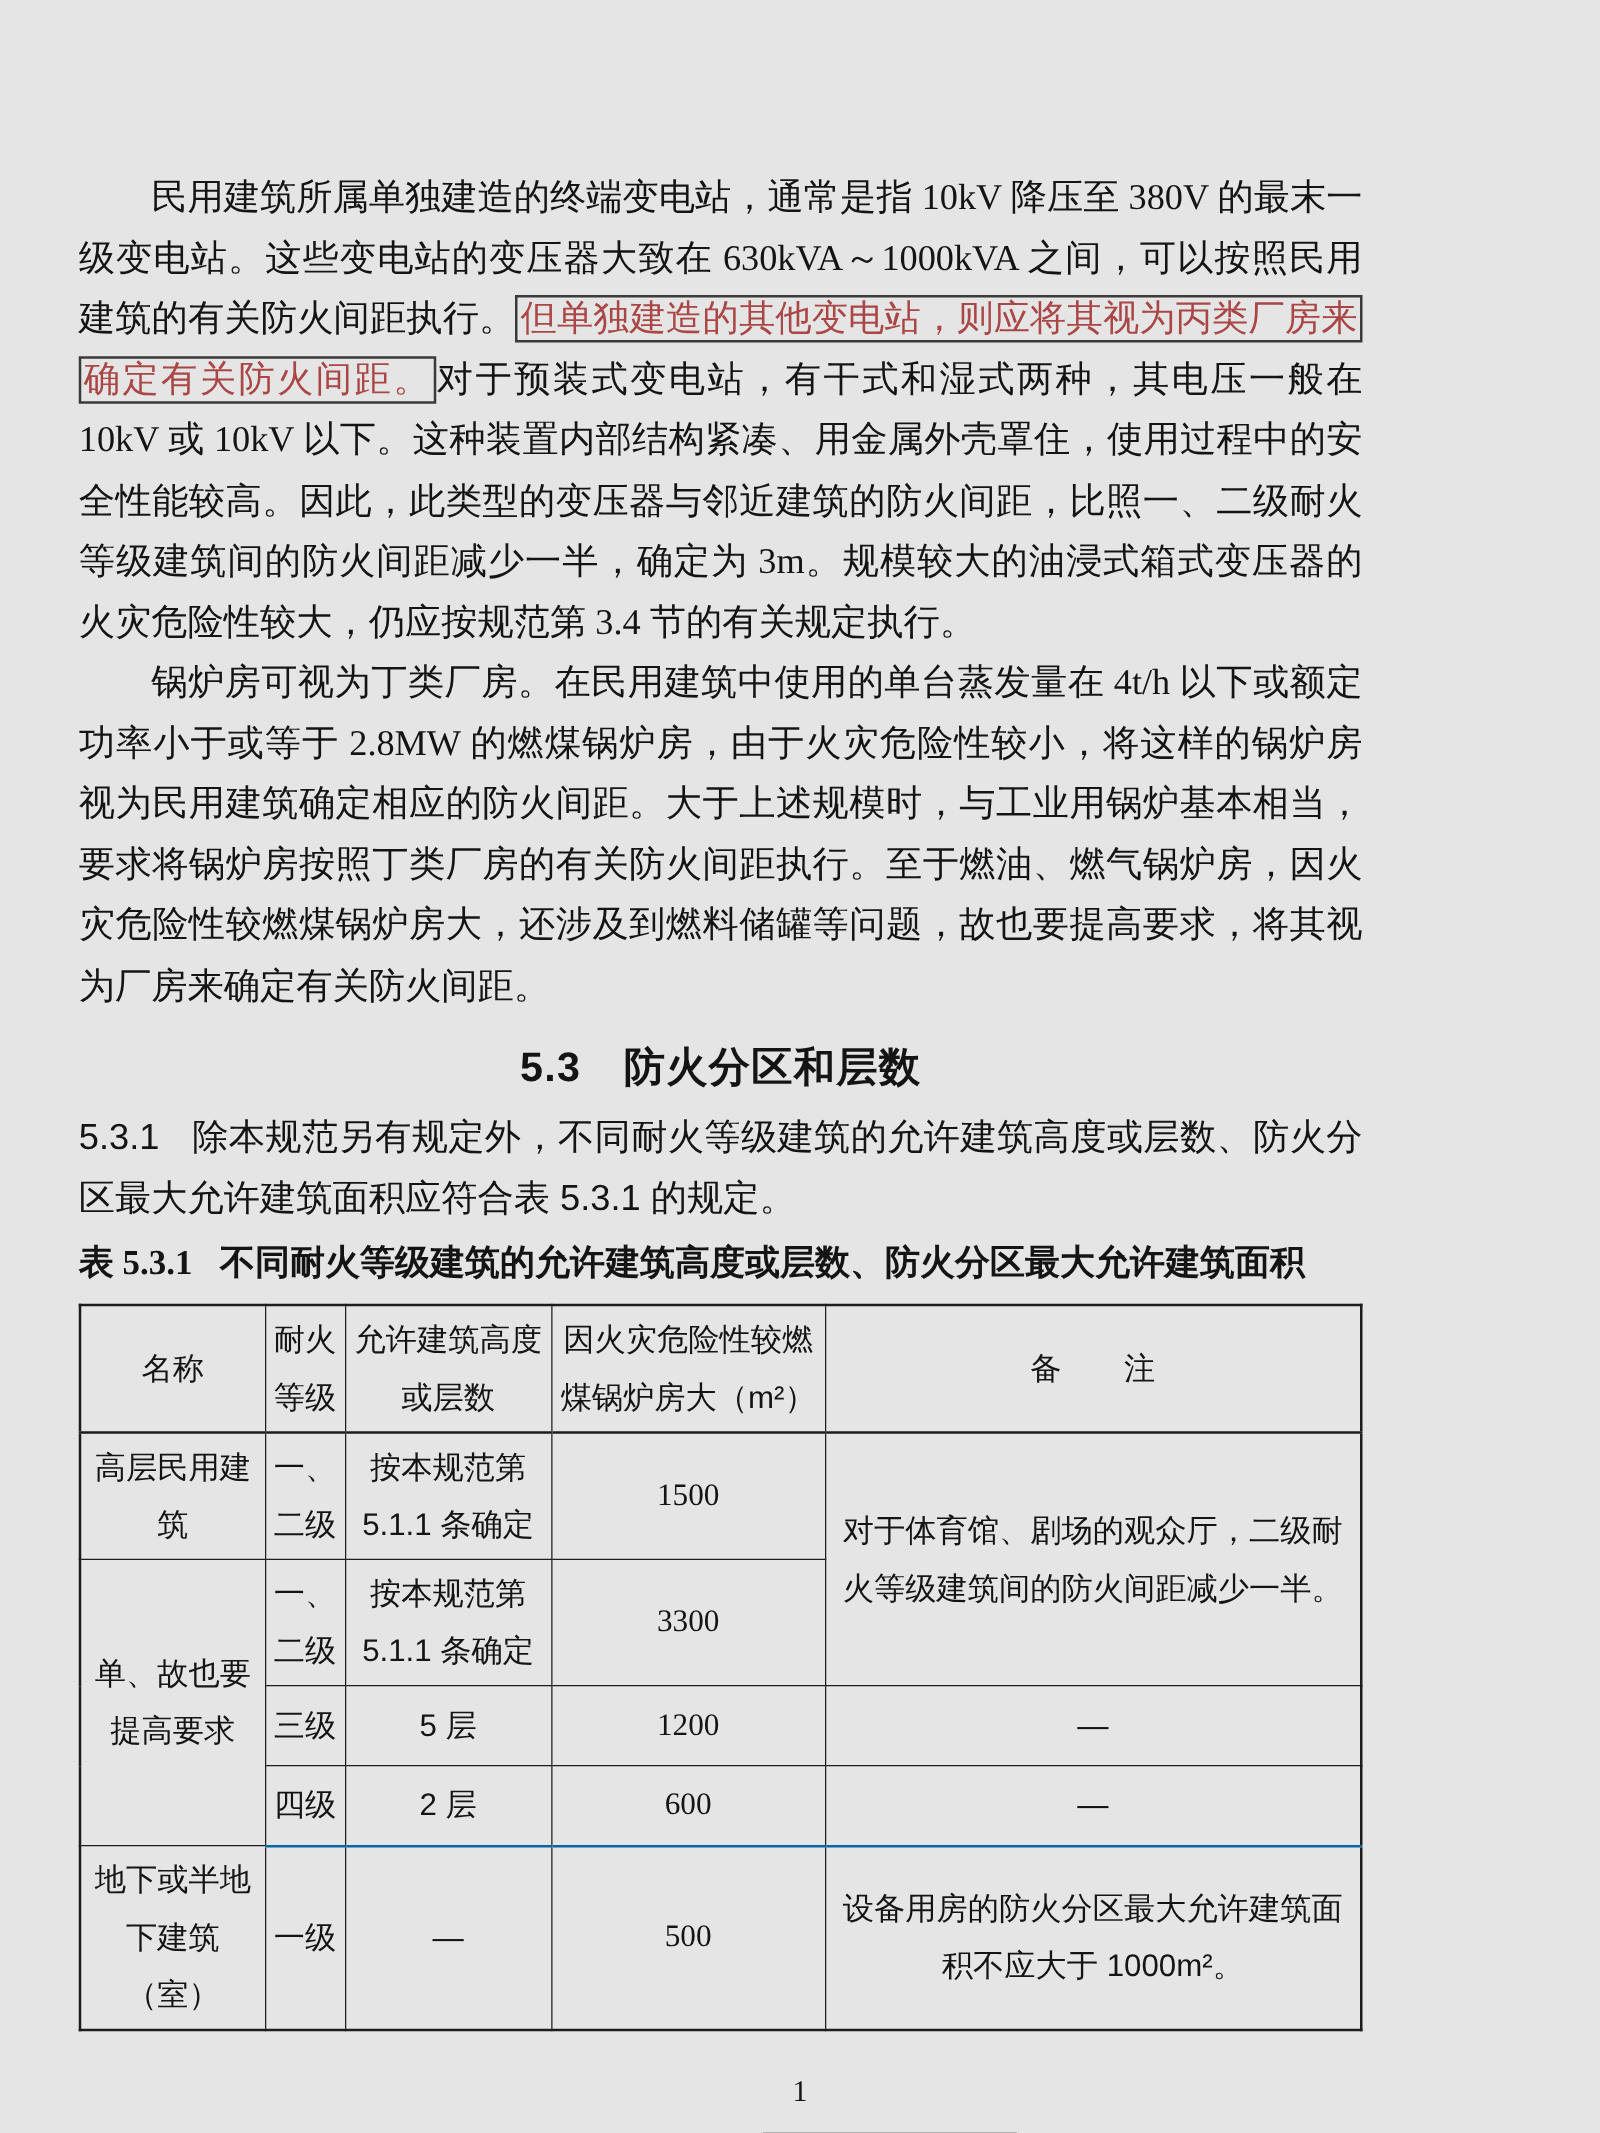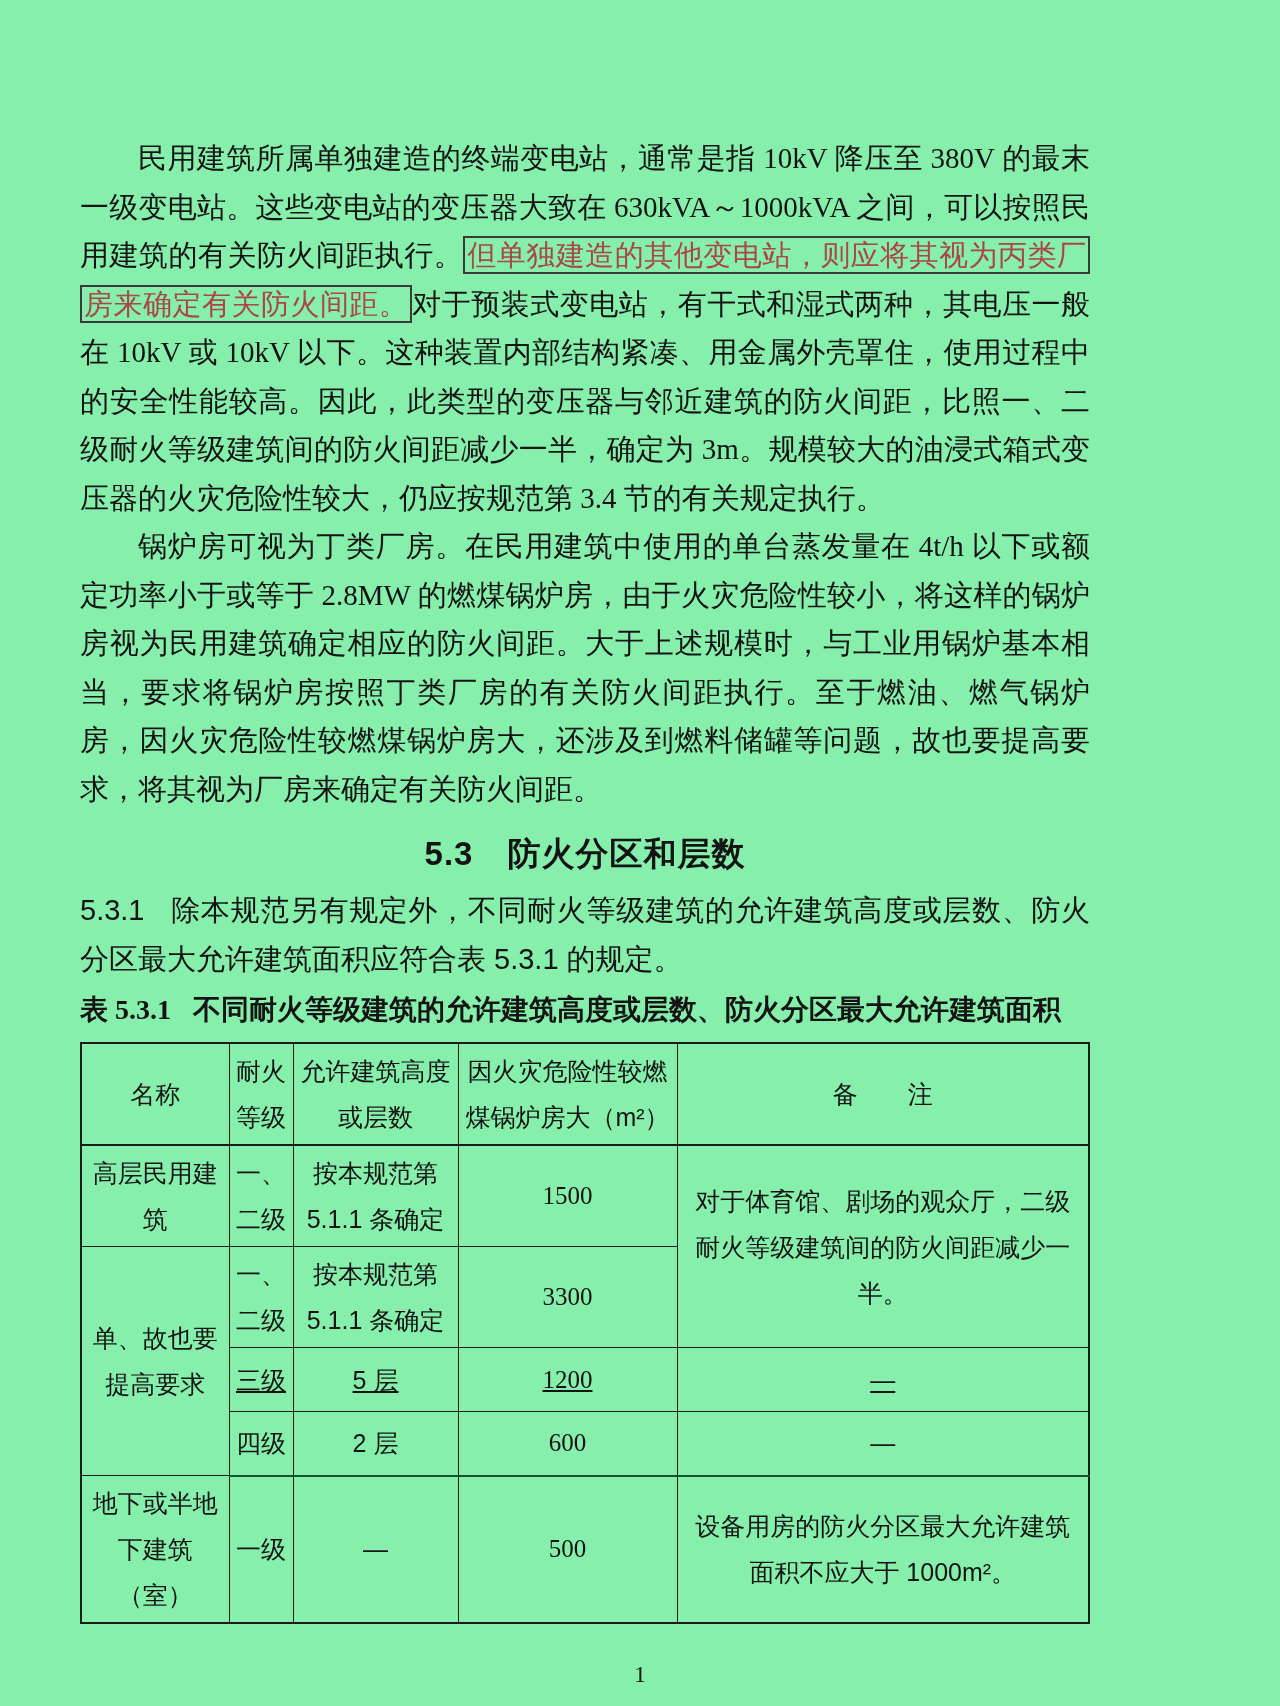--- a/index.html
+++ b/index.html
@@ -1,22 +1,22 @@
 <!DOCTYPE html>
 <html><head>
 <meta charset="utf-8">
 <style>
   html,body{margin:0;padding:0;background:#888;}
   .page{
     position:relative;
     width:1280px;height:1706px;
     margin:0 auto;
-    background:#86efac;
+    background:#e5e5e5;
     box-sizing:border-box;
-    padding:134px 190px 0 80px;
+    padding:134px 190px 0 63px;
     color:#141414;
     font-family:"Liberation Serif","DejaVu Serif",serif;
   }
   p.body-text{
     margin:0;
     font-size:29px;
     line-height:48.5px;
     text-align:justify;
     text-indent:2em;
   }
@@ -65,22 +65,22 @@
     vertical-align:middle;
     padding:4px 6px;
     line-height:46px;
     font-weight:normal;
     box-sizing:border-box;
   }
   table.spec-table{border:2px solid #1c1c1c;}
   tr.hdr th{height:90px;border-bottom:2px solid #1c1c1c;}
   tr.r1 td{height:88px;}
   tr.r2 td{height:88px;}
-  tr.r3 td{height:64px;text-decoration:underline;}
-  tr.r4 td{height:64px;border-bottom:2px solid #14532d;}
+  tr.r3 td{height:64px;}
+  tr.r4 td{height:64px;border-bottom:2px solid #0369a1;}
   tr.r5 td{height:96px;}
   td.remark{text-align:left;padding:4px 12px;}
   td.num{font-family:"Liberation Serif","DejaVu Serif",serif;}
   .page-number{
     position:absolute;
     bottom:18px;left:0;right:0;
     text-align:center;
     font-size:24px;
     font-family:"Liberation Serif","DejaVu Serif",serif;
   }

